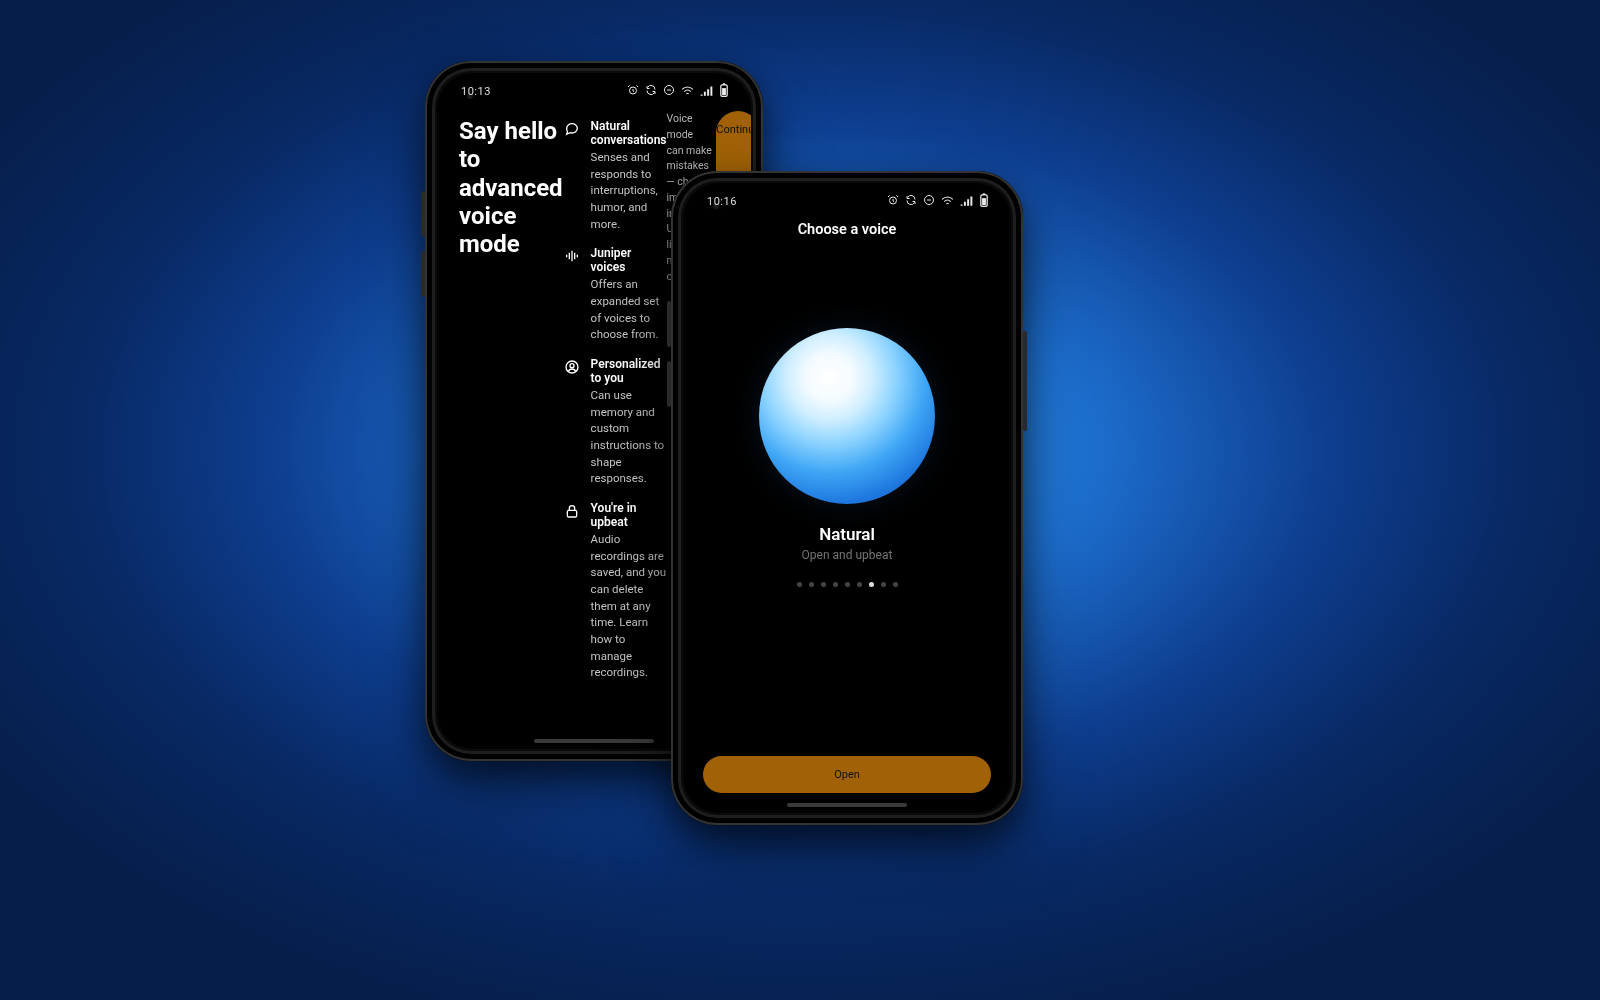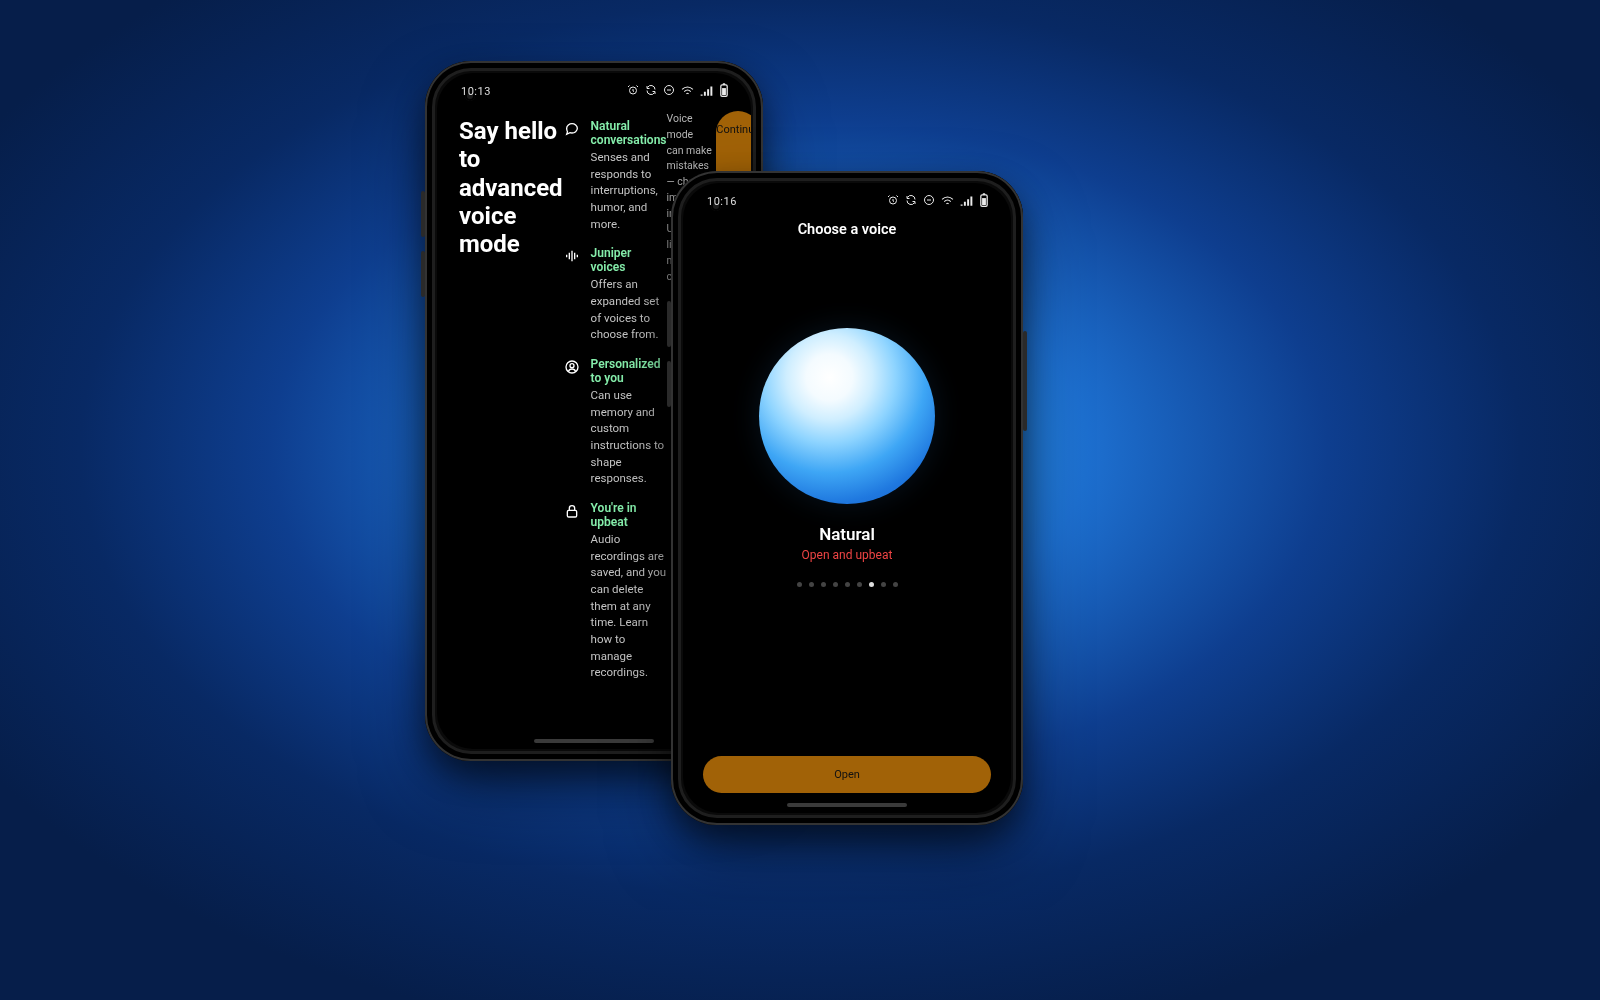--- a/index.html
+++ b/index.html
@@ -45,35 +45,35 @@
   .statusbar svg{stroke:#fff;fill:none;}
 
   
   .intro{padding:6px 22px 0 22px;display:flex;height:100%;}
   .intro h1{margin:6px 0 10px 0;font-size:24px;font-weight:700;line-height:1.18;}
   .features{margin-top:8px;display:flex;flex-direction:column;gap:14px;font-size:11.5px;color:#c5c5c5;}
   .feat{display:flex;gap:10px;}
   .feat .ficon{flex:0 0 18px;display:flex;justify-content:center;padding-top:2px;}
   .feat .ficon svg{stroke:#fff;fill:none;}
   .feat .txt{flex:1;min-width:0;}
-  .feat .ft{color:#86efac;font-weight:600;font-size:12px;margin-bottom:2px;}
+  .feat .ft{color:#ffffff;font-weight:600;font-size:12px;margin-bottom:2px;}
   .feat .fd{line-height:1.45;}
   .intro .spacer{flex:1;}
   .intro .disclaimer{font-size:10.5px;color:#b5b5b5;line-height:1.5;padding:0 0 14px 0;}
   .pill{margin:0 4px 18px 4px;background:#a16207;color:#111;text-align:center;border-radius:26px;padding:12px 0;font-size:11px;font-weight:400;cursor:pointer;}
 
   
   .chooser{display:flex;flex-direction:column;align-items:center;height:100%;padding:2px 20px 0 20px;}
   .chooser h2{font-size:14.5px;font-weight:600;margin:4px 0 28px 0;text-align:center;}
   .orb-wrap{flex:0 0 auto;margin-top:62px;}
   .orb{width:176px;height:176px;border-radius:50%;background:
       radial-gradient(circle at 40% 28%, #fff 0%, #f4fbff 14%, #cfeeff 26%, #8ed4ff 40%, #3ea6f5 58%, #1f78df 76%, #1358c0 100%);
       box-shadow:0 0 30px rgba(60,160,255,.12);}
   .voice-name{margin-top:20px;font-size:17px;font-weight:600;text-align:center;}
-  .voice-desc{margin-top:4px;font-size:12px;color:#ef4444;text-align:center;}
+  .voice-desc{margin-top:4px;font-size:12px;color:#737373;text-align:center;}
   .dots{display:flex;gap:7px;margin-top:20px;}
   .dots .dot{width:5px;height:5px;border-radius:50%;background:#444;}
   .dots .dot.active{background:#ddd;}
   .chooser .grow{flex:1;}
   .chooser .pill{width:100%;margin:0 0 20px 0;}
 
 </style>
 </head>
 <body>
 

